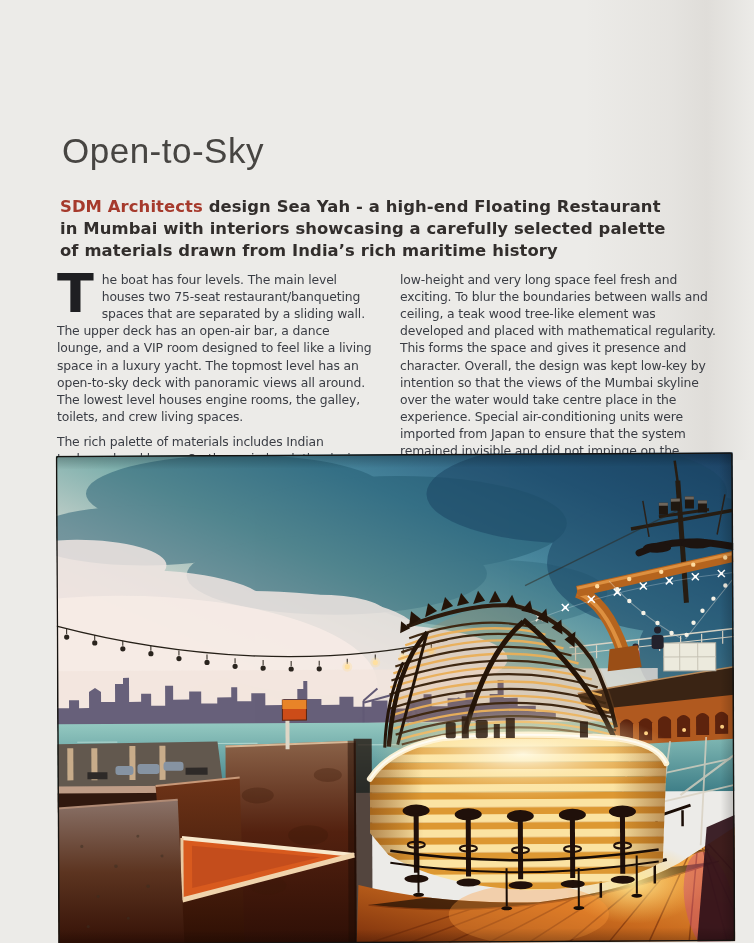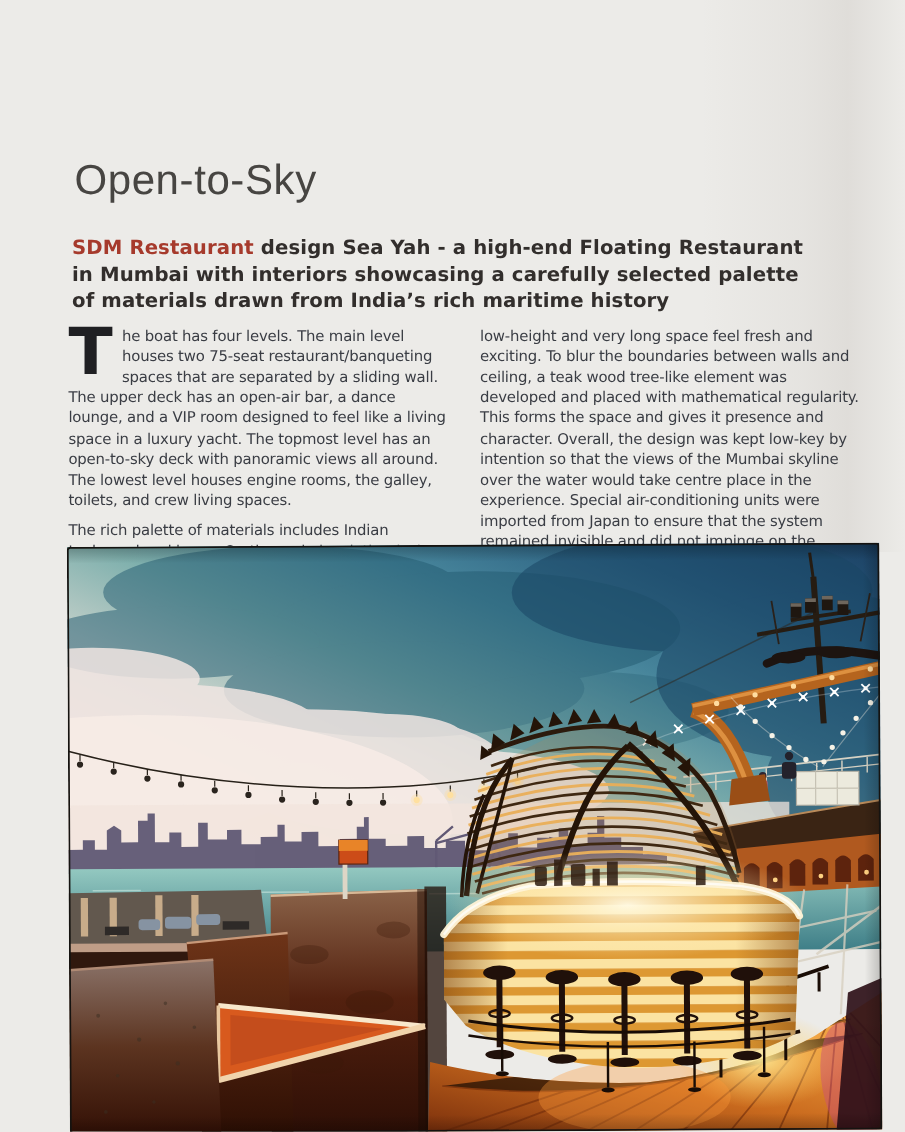--- a/index.html
+++ b/index.html
@@ -20,21 +20,21 @@
   .photo svg{display:block;width:100%;height:100%;}
 </style>
 </head>
 <body>
 
 <div class="page">
   <div class="crease"></div>
 
   <h1 class="title">Open-to-Sky</h1>
 
-  <p class="standfirst"><span class="accent">SDM Restaurant</span><span> design Sea Yah - a high-end Floating Restaurant in Mumbai with interiors showcasing a carefully selected palette of materials drawn from India’s rich maritime history</span></p>
+  <p class="standfirst"><span class="accent">SDM Architects</span><span> design Sea Yah - a high-end Floating Restaurant in Mumbai with interiors showcasing a carefully selected palette of materials drawn from India’s rich maritime history</span></p>
 
   <div class="columns">
     <div class="col">
       <p><span class="dropcap">T</span><span>he boat has four levels. The main level houses two 75-seat restaurant/banqueting spaces that are separated by a sliding wall. The upper deck has an open-air bar, a dance lounge, and a VIP room designed to feel like a living space in a luxury yacht. The topmost level has an open-to-sky deck with panoramic views all around. The lowest level houses engine rooms, the galley, toilets, and crew living spaces.</span></p>
       <p>The rich palette of materials includes Indian teakwood and brass. On the main level, the design challenge was to make a</p>
     </div>
     <div class="col">
       <p>low-height and very long space feel fresh and exciting. To blur the boundaries between walls and ceiling, a teak wood tree-like element was developed and placed with mathematical regularity. This forms the space and gives it presence and character. Overall, the design was kept low-key by intention so that the views of the Mumbai skyline over the water would take centre place in the experience. Special air-conditioning units were imported from Japan to ensure that the system remained invisible and did not impinge on the space.</p>
     </div>
   </div>

